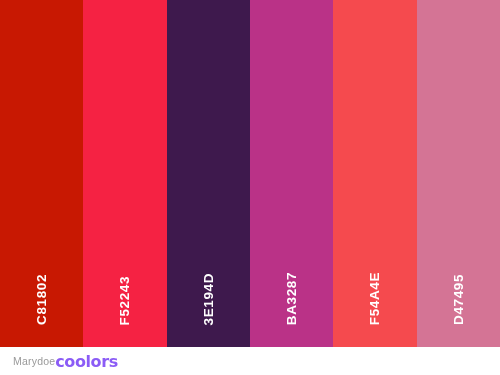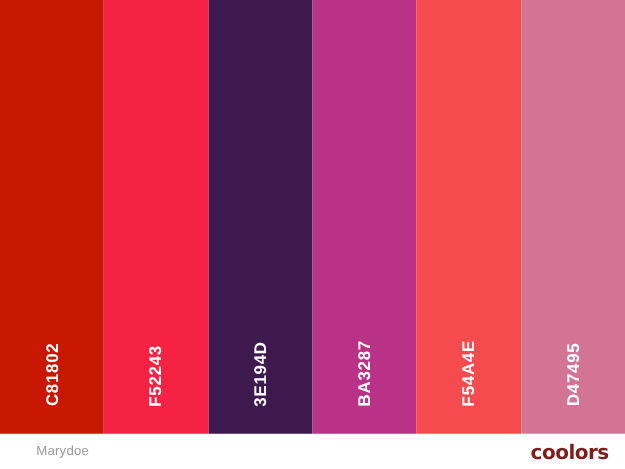--- a/index.html
+++ b/index.html
@@ -44,24 +44,22 @@
     color: #ffffff;
     margin-bottom: 22px;
     white-space: nowrap;
     user-select: none;
   }
   .footer-bar {
     flex: 1 1 auto;
     background: #ffffff;
     display: flex;
     align-items: center;
-    justify-content: space-between;
     padding: 0 13px;
     box-sizing: border-box;
-    margin-left: 16px;
   }
   .palette-name {
     font-size: 10.5px;
     color: #9a9a9a;
     letter-spacing: 0.2px;
     white-space: nowrap;
   }
   .brand-logo {
     font-size: 16px;
     font-weight: bold;
@@ -99,16 +97,16 @@
     </div>
 
     <div class="swatch" style="background-color: rgb(212, 116, 149);">
       <span class="swatch-label" style="color: rgb(255, 255, 255);">D47495</span>
     </div>
 
   </div>
 
   <div class="footer-bar" style="background-color: rgb(255, 255, 255);">
     <span class="palette-name" style="color: rgb(154, 154, 154);">Marydoe</span>
-    <span class="brand-logo" style="color: #7f1d1d;">coolors</span>
+    <span class="brand-logo" style="color: #8b5cf6;">coolors</span>
   </div>
 
 </div>
 
 </body></html>

